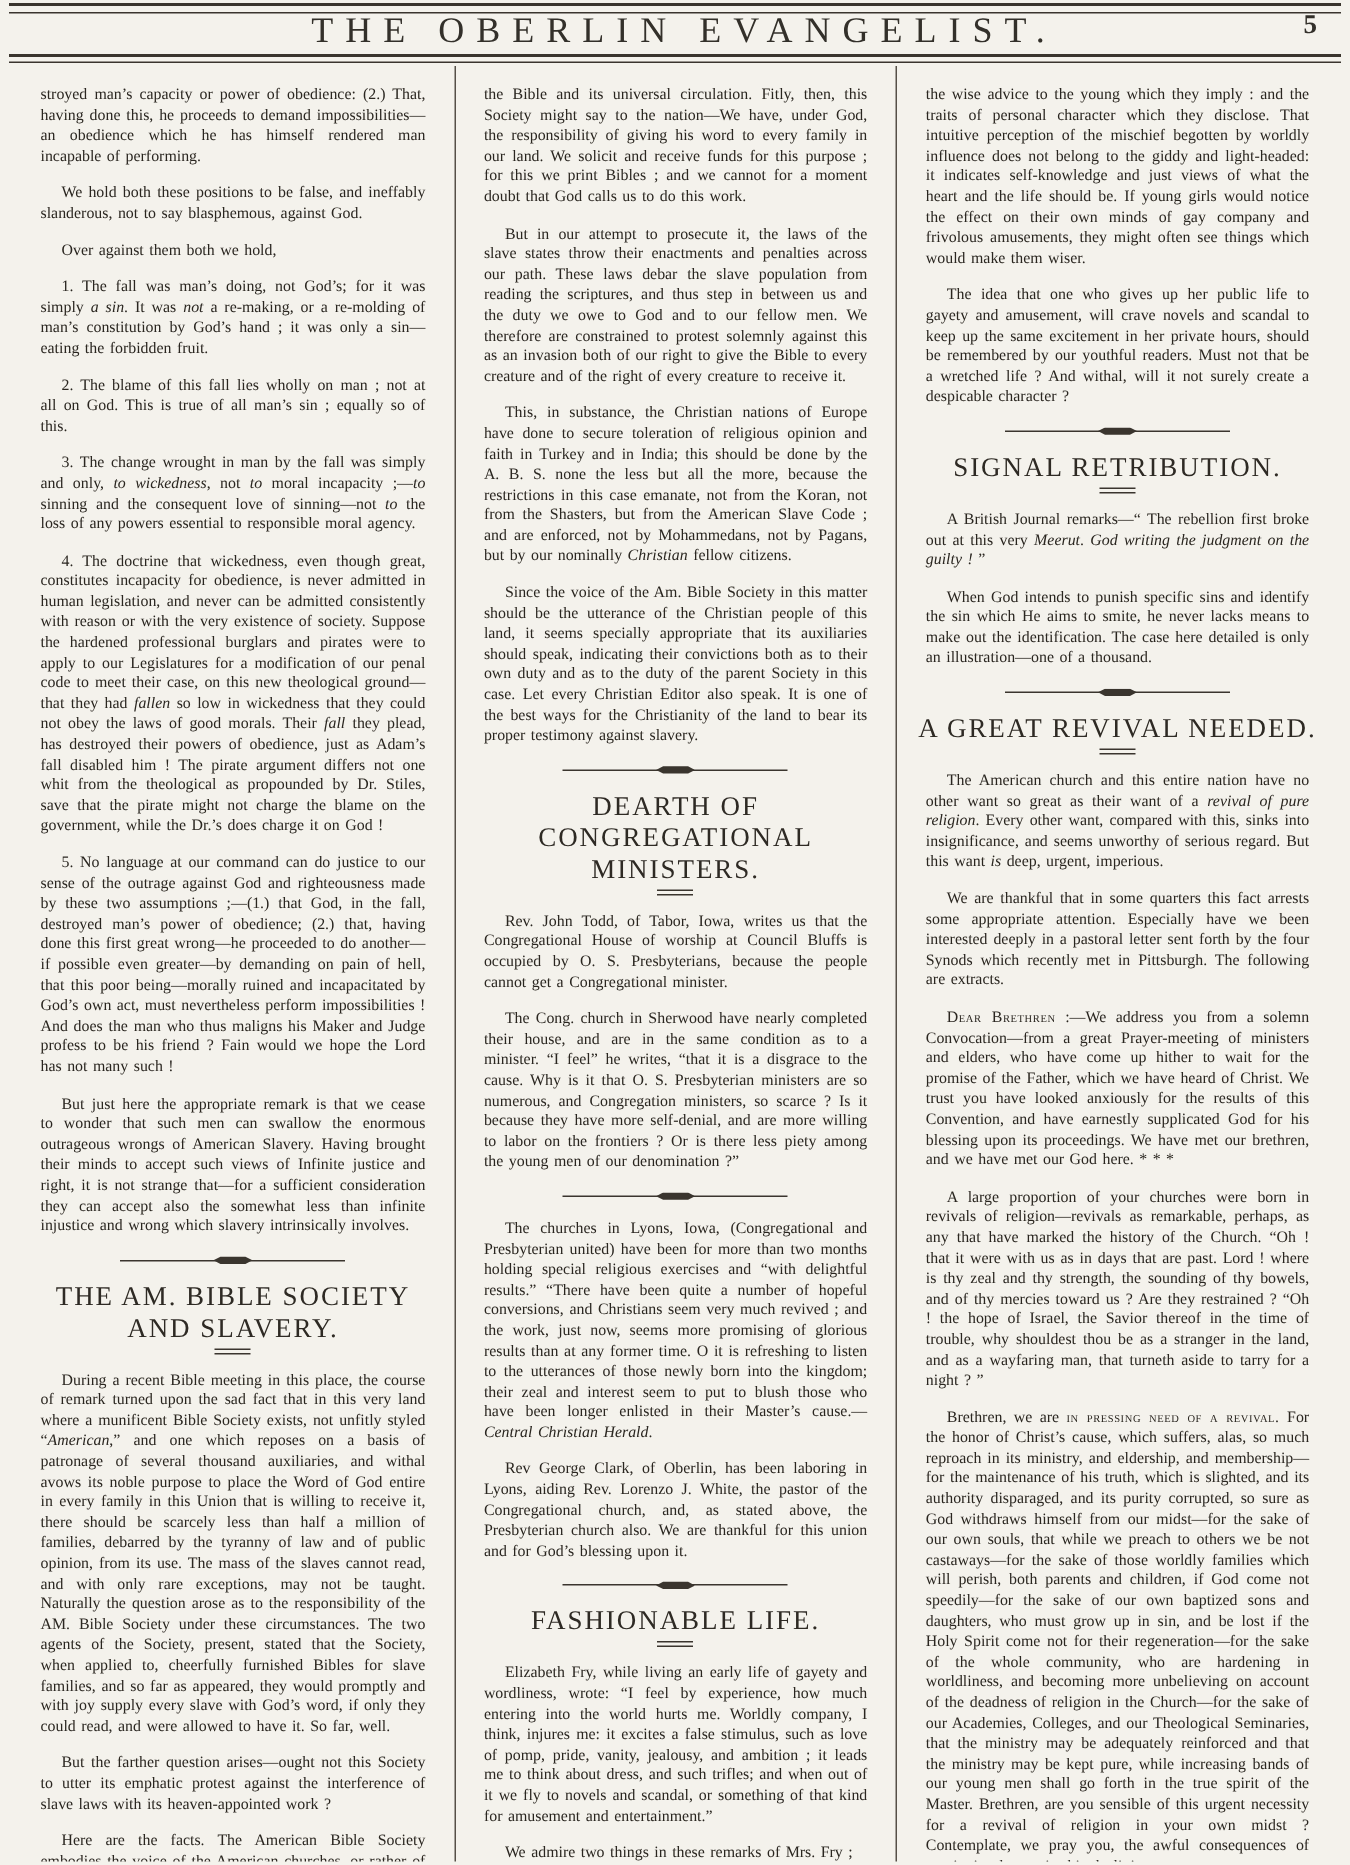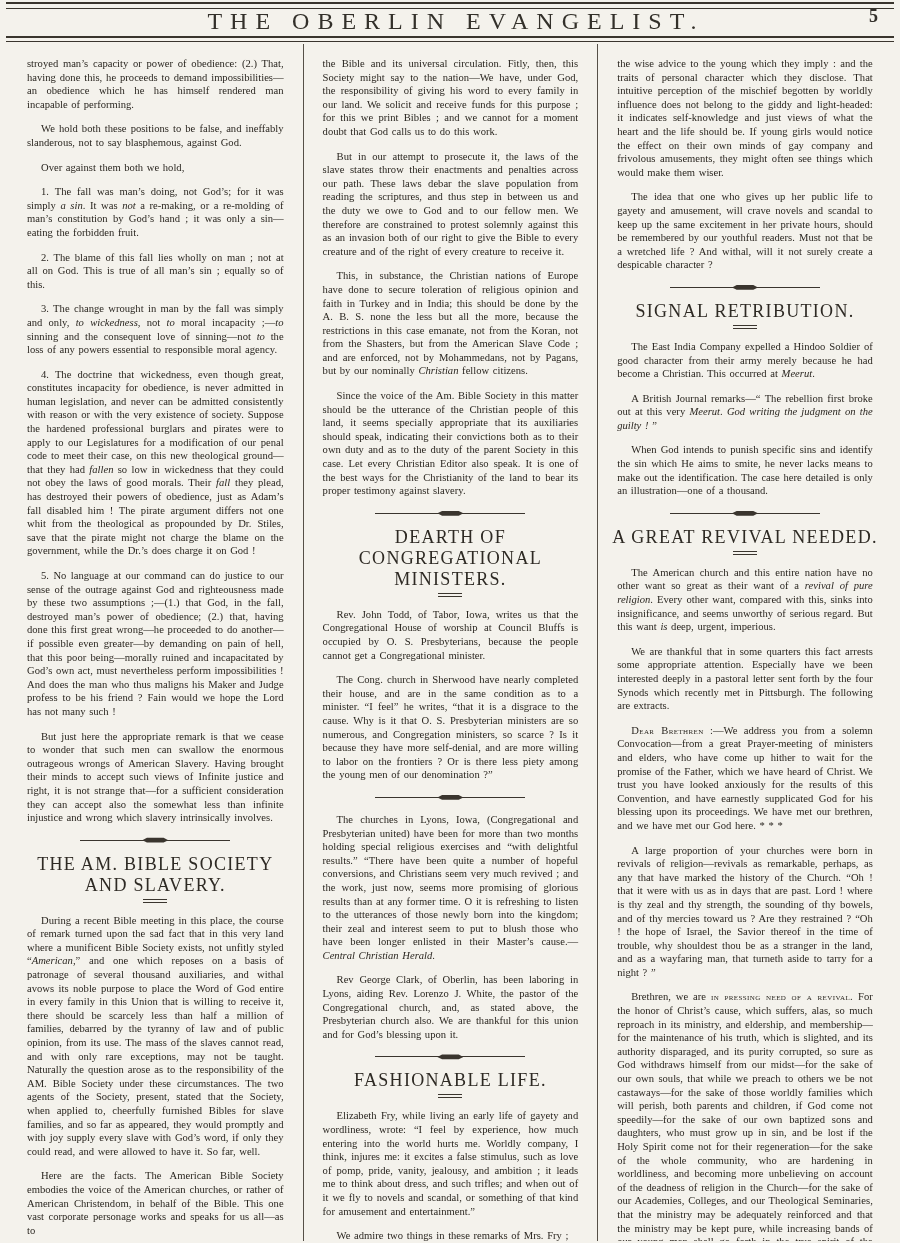--- a/index.html
+++ b/index.html
@@ -119,20 +119,21 @@
         <p class="para">3. The change wrought in man by the fall was simply and only, <i>to wickedness</i>, not <i>to</i> moral incapacity ;—<i>to</i> sinning and the consequent love of sinning—not <i>to</i> the loss of any powers essential to responsible moral agency.</p>
         <p class="para">4. The doctrine that wickedness, even though great, constitutes incapacity for obedience, is never admitted in human legislation, and never can be admitted consistently with reason or with the very existence of society.  Suppose the hardened professional burglars and pirates were to apply to our Legislatures for a modification of our penal code to meet their case, on this new theological ground—that they had <i>fallen</i> so low in wickedness that they could not obey the laws of good morals.  Their <i>fall</i> they plead, has destroyed their powers of obedience, just as Adam’s fall disabled him !  The pirate argument differs not one whit from the theological as propounded by Dr. Stiles, save that the pirate might not charge the blame on the government, while the Dr.’s does charge it on God !</p>
         <p class="para">5. No language at our command can do justice to our sense of the outrage against God and righteousness made by these two assumptions ;—(1.) that God, in the fall, destroyed man’s power of obedience; (2.) that, having done this first great wrong—he proceeded to do another—if possible even greater—by demanding on pain of hell, that this poor being—morally ruined and incapacitated by God’s own act, must nevertheless perform impossibilities !  And does the man who thus maligns his Maker and Judge profess to be his friend ?  Fain would we hope the Lord has not many such !</p>
         <p class="para">But just here the appropriate remark is that we cease to wonder that such men can swallow the enormous outrageous wrongs of American Slavery.  Having brought their minds to accept such views of Infinite justice and right, it is not strange that—for a sufficient consideration they can accept also the somewhat less than infinite injustice and wrong which slavery intrinsically involves.</p>
         <div class="divider">
           <span class="divider-diamond"></span>
         </div>
         <h2 class="col-heading">THE AM. BIBLE SOCIETY AND SLAVERY.</h2>
         <div class="head-rule"></div>
         <p class="para">During a recent Bible meeting in this place, the course of remark turned upon the sad fact that in this very land where a munificent Bible Society exists, not unfitly styled “<i>American</i>,” and one which reposes on a basis of patronage of several thousand auxiliaries, and withal avows its noble purpose to place the Word of God entire in every family in this Union that is willing to receive it, there should be scarcely less than half a million of families, debarred by the tyranny of law and of public opinion, from its use.  The mass of the slaves cannot read, and with only rare exceptions, may not be taught.  Naturally the question arose as to the responsibility of the AM. Bible Society under these circumstances.  The two agents of the Society, present, stated that the Society, when applied to, cheerfully furnished Bibles for slave families, and so far as appeared, they would promptly and with joy supply every slave with God’s word, if only they could read, and were allowed to have it.  So far, well.</p>
+        <p class="para">But the farther question arises—ought not this Society to utter its emphatic protest against the interference of slave laws with its heaven-appointed work ?</p>
         <p class="para">Here are the facts.  The American Bible Society embodies the voice of the American churches, or rather of American Christendom, in behalf of the Bible.  This one vast corporate personage works and speaks for us all—as to</p>
       </div>
     <div class="column">
         <p class="para no-indent">the Bible and its universal circulation.  Fitly, then, this Society might say to the nation—We have, under God, the responsibility of giving his word to every family in our land.  We solicit and receive funds for this purpose ; for this we print Bibles ; and we cannot for a moment doubt that God calls us to do this work.</p>
         <p class="para">But in our attempt to prosecute it, the laws of the slave states throw their enactments and penalties across our path.  These laws debar the slave population from reading the scriptures, and thus step in between us and the duty we owe to God and to our fellow men.  We therefore are constrained to protest solemnly against this as an invasion both of our right to give the Bible to every creature and of the right of every creature to receive it.</p>
         <p class="para">This, in substance, the Christian nations of Europe have done to secure toleration of religious opinion and faith in Turkey and in India; this should be done by the A. B. S. none the less but all the more, because the restrictions in this case emanate, not from the Koran, not from the Shasters, but from the American Slave Code ; and are enforced, not by Mohammedans, not by Pagans, but by our nominally <i>Christian</i> fellow citizens.</p>
         <p class="para">Since the voice of the Am. Bible Society in this matter should be the utterance of the Christian people of this land, it seems specially appropriate that its auxiliaries should speak, indicating their convictions both as to their own duty and as to the duty of the parent Society in this case.  Let every Christian Editor also speak.  It is one of the best ways for the Christianity of the land to bear its proper testimony against slavery.</p>
         <div class="divider">
           <span class="divider-diamond"></span>
         </div>
@@ -154,21 +155,20 @@
         <p class="para">We admire two things in these remarks of Mrs. Fry ;</p>
       </div>
     <div class="column">
         <p class="para no-indent">the wise advice to the young which they imply : and the traits of personal character which they disclose.  That intuitive perception of the mischief begotten by worldly influence does not belong to the giddy and light-headed: it indicates self-knowledge and just views of what the heart and the life should be.  If young girls would notice the effect on their own minds of gay company and frivolous amusements, they might often see things which would make them wiser.</p>
         <p class="para">The idea that one who gives up her public life to gayety and amusement, will crave novels and scandal to keep up the same excitement in her private hours, should be remembered by our youthful readers.  Must not that be a wretched life ?  And withal, will it not surely create a despicable character ?</p>
         <div class="divider">
           <span class="divider-diamond"></span>
         </div>
         <h2 class="col-heading">SIGNAL RETRIBUTION.</h2>
         <div class="head-rule"></div>
-        <p class="para">The East India Company expelled a Hindoo Soldier of good character from their army merely because he had become a Christian.  This occurred at <i>Meerut</i>.</p>
         <p class="para">A British Journal remarks—“ The rebellion first broke out at this very <i>Meerut</i>.  <i>God writing the judgment on the guilty !</i> ”</p>
         <p class="para">When God intends to punish specific sins and identify the sin which He aims to smite, he never lacks means to make out the identification.  The case here detailed is only an illustration—one of a thousand.</p>
         <div class="divider">
           <span class="divider-diamond"></span>
         </div>
         <h2 class="col-heading">A GREAT REVIVAL NEEDED.</h2>
         <div class="head-rule"></div>
         <p class="para">The American church and this entire nation have no other want so great as their want of a <i>revival of pure religion</i>.  Every other want, compared with this, sinks into insignificance, and seems unworthy of serious regard.  But this want <i>is</i> deep, urgent, imperious.</p>
         <p class="para">We are thankful that in some quarters this fact arrests some appropriate attention.  Especially have we been interested deeply in a pastoral letter sent forth by the four Synods which recently met in Pittsburgh.  The following are extracts.</p>
         <p class="para"><span class="sc">Dear Brethren</span> :—We address you from a solemn Convocation—from a great Prayer-meeting of ministers and elders, who have come up hither to wait for the promise of the Father, which we have heard of Christ. We trust you have looked anxiously for the results of this Convention, and have earnestly supplicated God for his blessing upon its proceedings.  We have met our brethren, and we have met our God here.  *  *  *</p>

